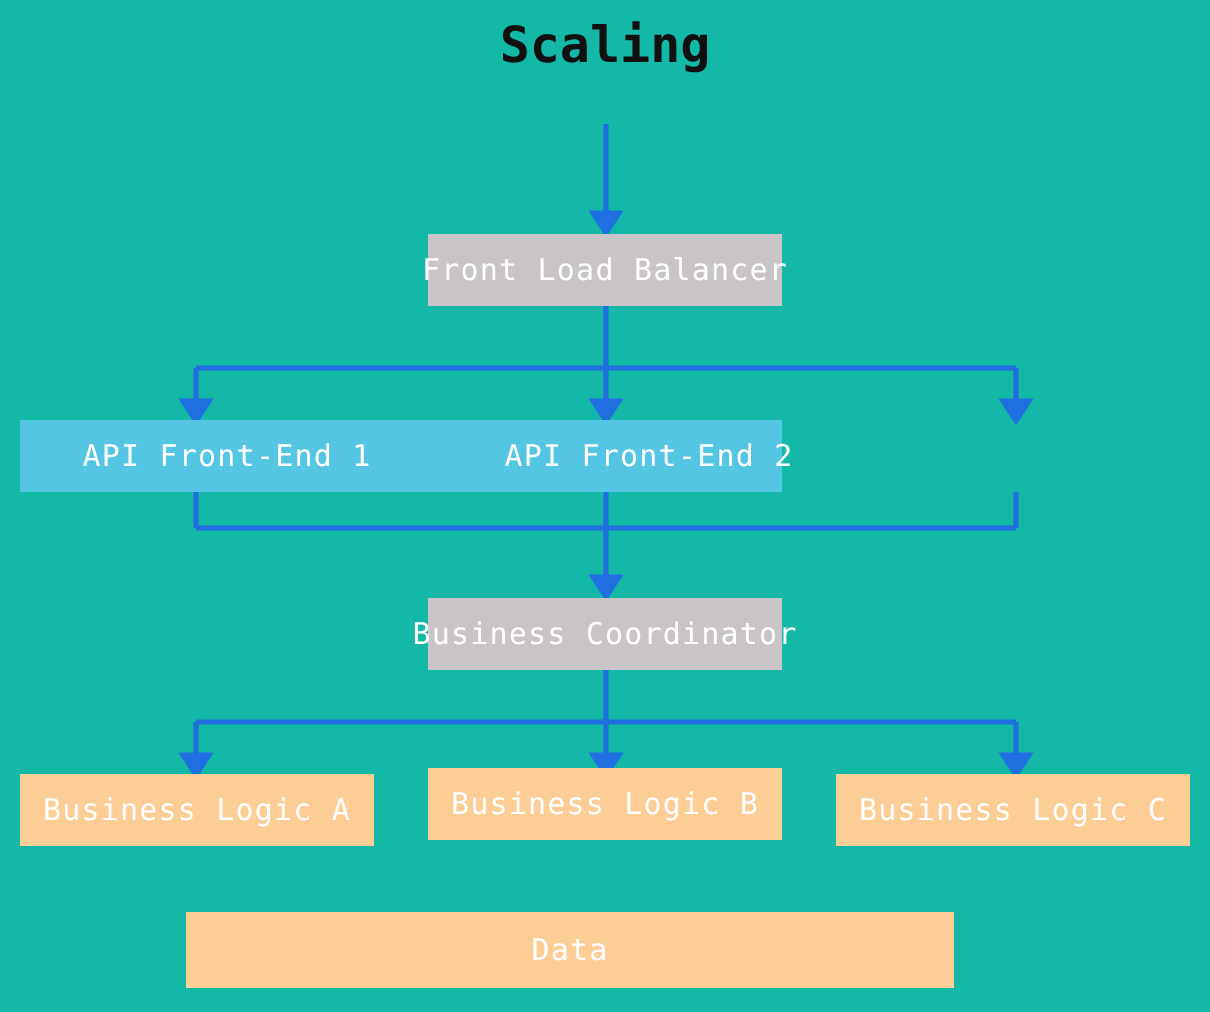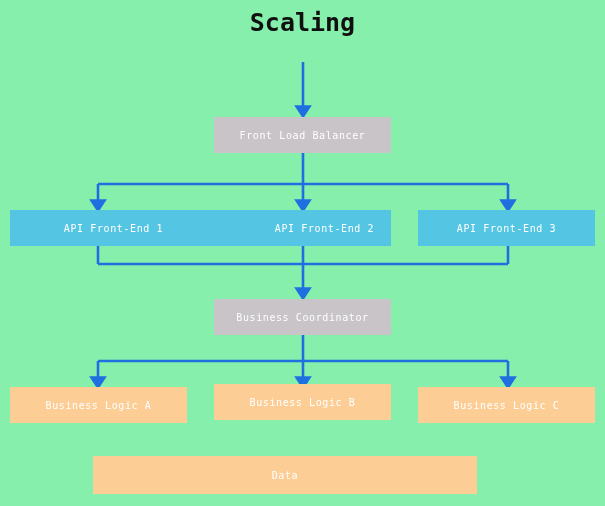--- a/index.html
+++ b/index.html
@@ -7,21 +7,21 @@
     padding: 0;
     background: #ffffff;
   }
   body {
     font-family: "DejaVu Sans Mono", "Liberation Mono", monospace;
   }
   #diagram-root {
     position: relative;
     width: 605px;
     height: 506px;
-    background: #86efac;
+    background: #14b8a6;
     overflow: hidden;
   }
   #title {
     position: absolute;
     left: 0;
     top: 8px;
     width: 605px;
     text-align: center;
     font-family: "DejaVu Sans Mono", "Liberation Mono", monospace;
     font-size: 25px;
@@ -30,21 +30,21 @@
     letter-spacing: 0px;
     line-height: 30px;
   }
   .node {
     position: absolute;
     display: flex;
     align-items: center;
     justify-content: center;
     box-sizing: border-box;
     font-family: "DejaVu Sans Mono", "Liberation Mono", monospace;
-    font-size: 10px;
+    font-size: 15px;
     color: #ffffff;
     letter-spacing: 0.6px;
     white-space: nowrap;
     user-select: none;
   }
   .node-gray   { background: #c8c4c8; }
   .node-cyan   { background: #55c5e4; }
   .node-orange { background: #fdcd96; }
 
   #svg-edges {
@@ -121,23 +121,20 @@
   </div>
 
   <div class="node node-cyan" style="left:10px; top:210px; width:207px; height:36px;">
     <span>API Front-End 1</span>
   </div>
 
   <div class="node node-cyan" style="left:214px; top:210px; width:177px; height:36px;padding-left:44px;">
     <span>API Front-End 2</span>
   </div>
 
-  <div class="node node-cyan" style="left:418px; top:210px; width:177px; height:36px;">
-    <span>API Front-End 3</span>
-  </div>
 
   <div class="node node-gray" style="left:214px; top:299px; width:177px; height:36px;">
     <span>Business Coordinator</span>
   </div>
 
   <div class="node node-orange" style="left:10px; top:387px; width:177px; height:36px;">
     <span>Business Logic A</span>
   </div>
 
   <div class="node node-orange" style="left:214px; top:384px; width:177px; height:36px;">

